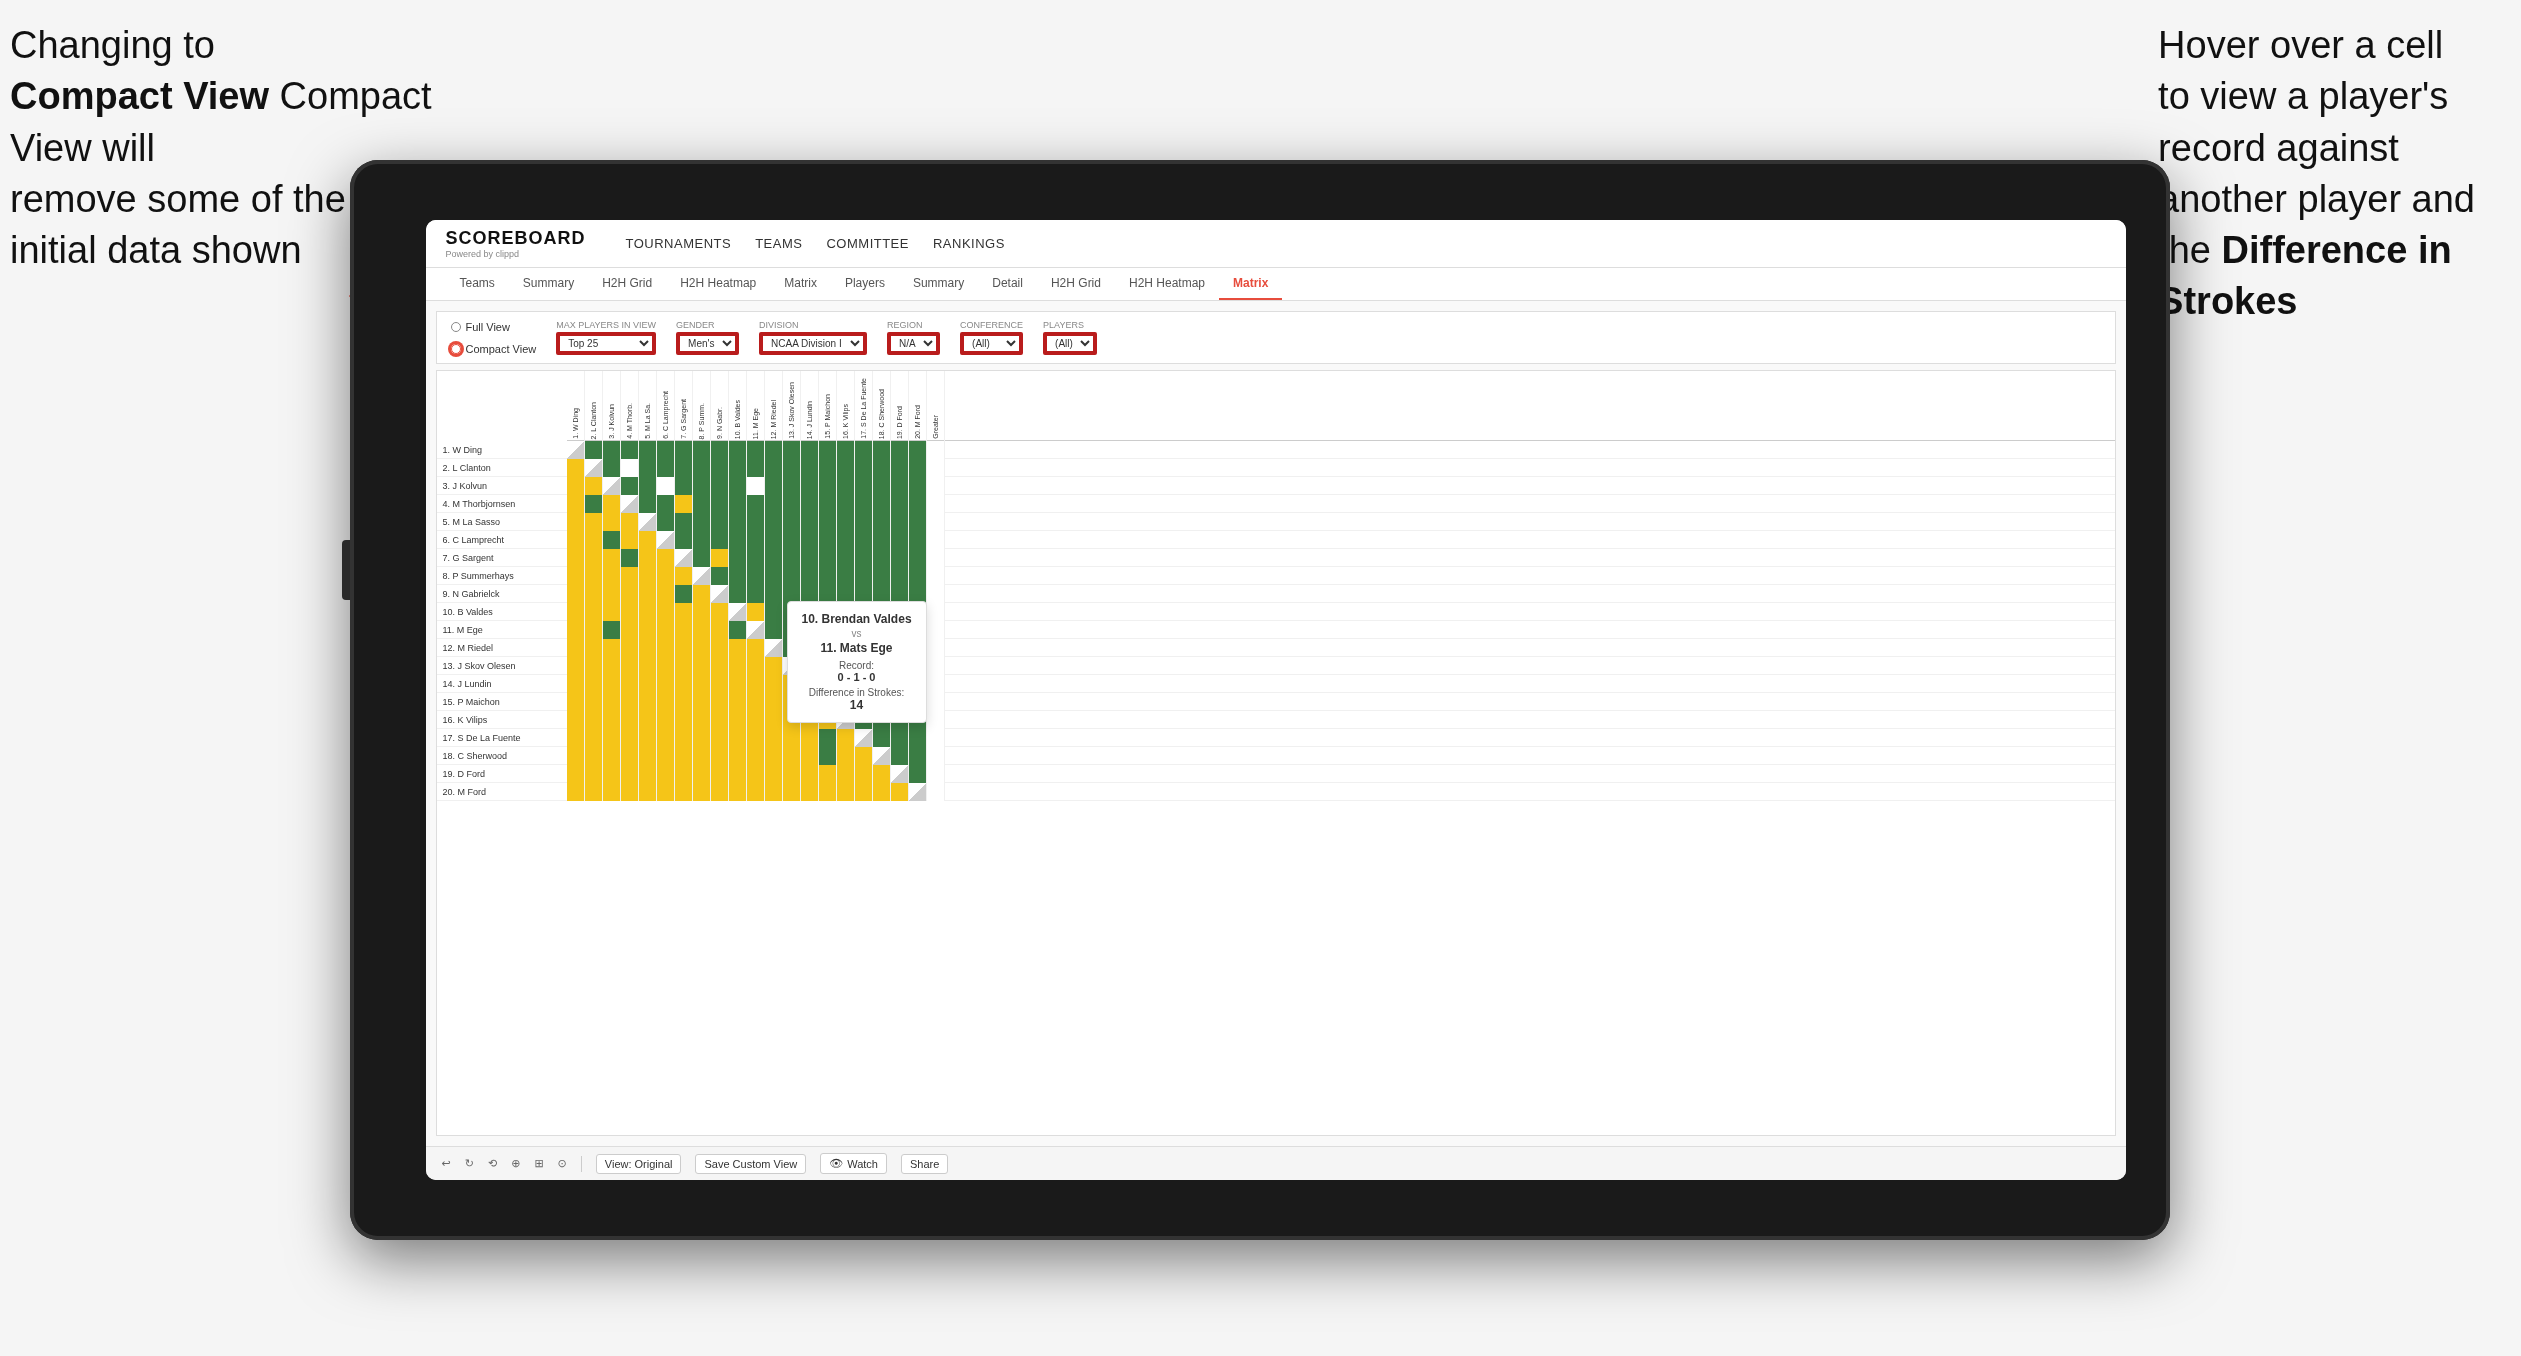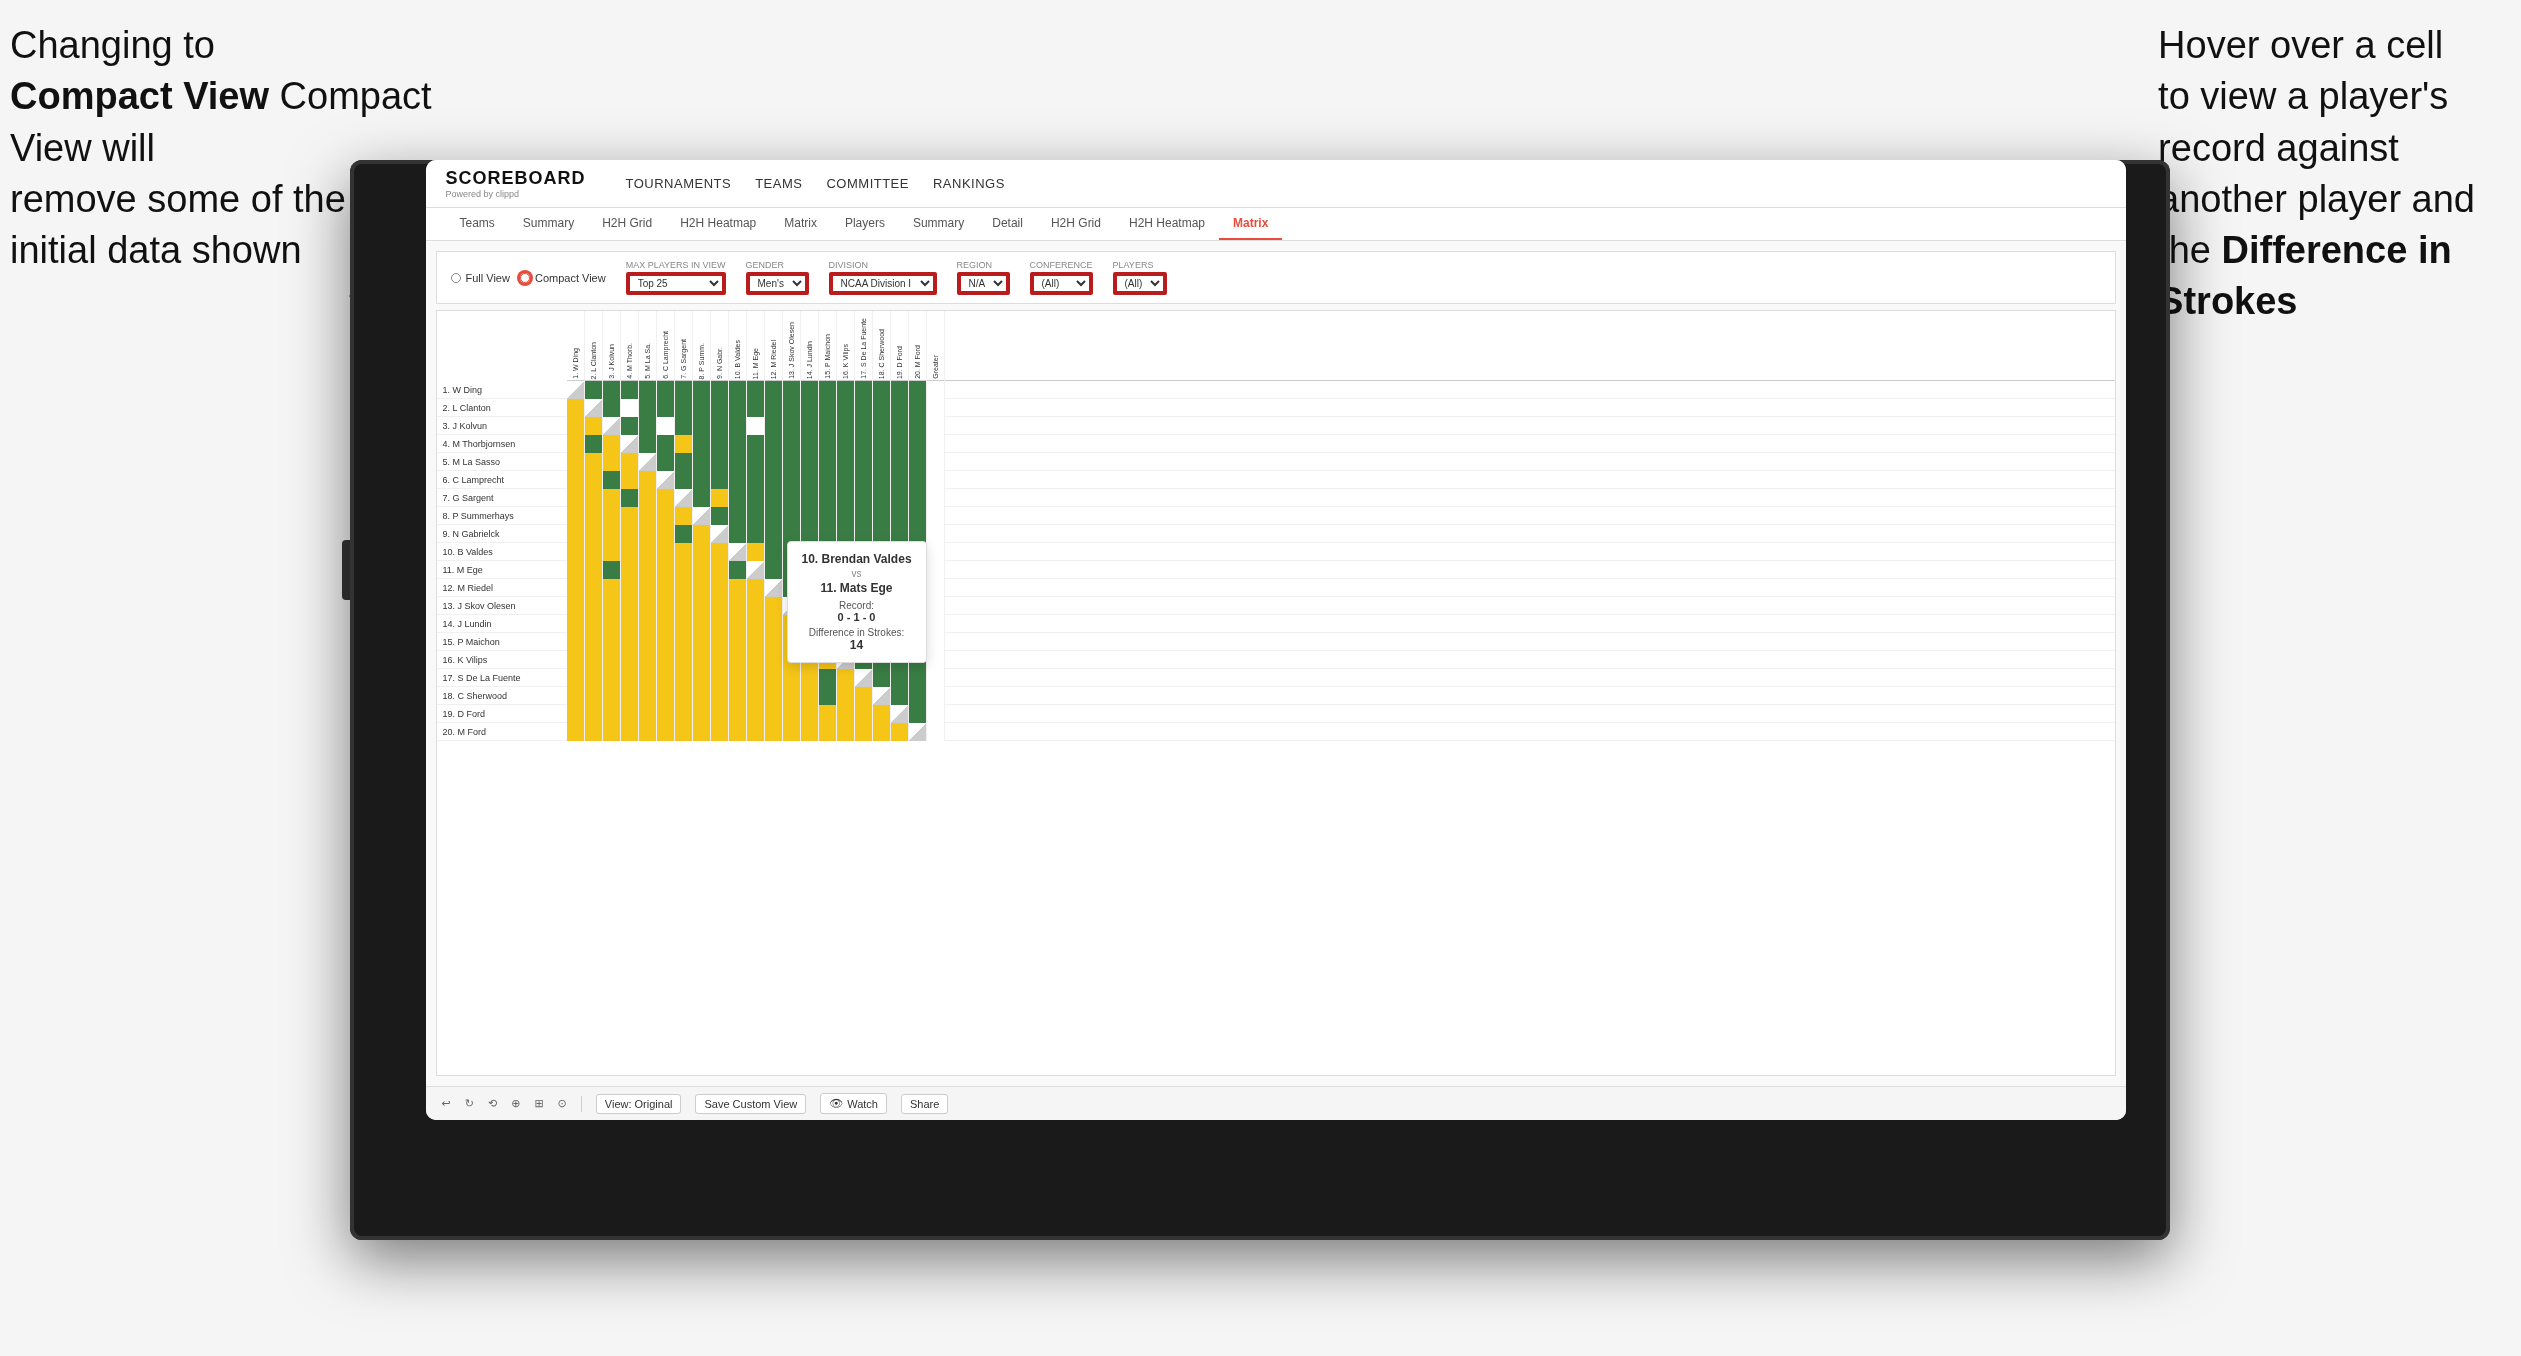--- a/index.html
+++ b/index.html
@@ -51,24 +51,24 @@
     }
 
     
     .tablet {
       position: absolute;
       left: 350px;
       top: 160px;
       width: 1820px;
       height: 1080px;
       background: #1a1a1a;
-      border-radius: 12px;
+      border-radius: 28px;
       box-shadow: 0 20px 60px rgba(0,0,0,0.5), inset 0 0 0 4px #333;
       display: flex;
-      align-items: flex-start;
+      align-items: center;
       justify-content: center;
       padding-left: 31px;
     }
 
     .tablet-inner {
       width: 1700px;
       height: 960px;
       background: #fff;
       border-radius: 10px;
       overflow: hidden;
@@ -173,21 +173,21 @@
       display: flex;
       align-items: center;
       gap: 20px;
       margin-bottom: 6px;
       flex-shrink: 0;
       font-size: 11px;
     }
 
     .view-selector {
       display: flex;
-      flex-direction: row;
+      flex-direction: column;
       gap: 10px;
     }
 
     .radio-option {
       display: flex;
       align-items: center;
       gap: 5px;
       font-size: 11px;
       color: #333;
     }

